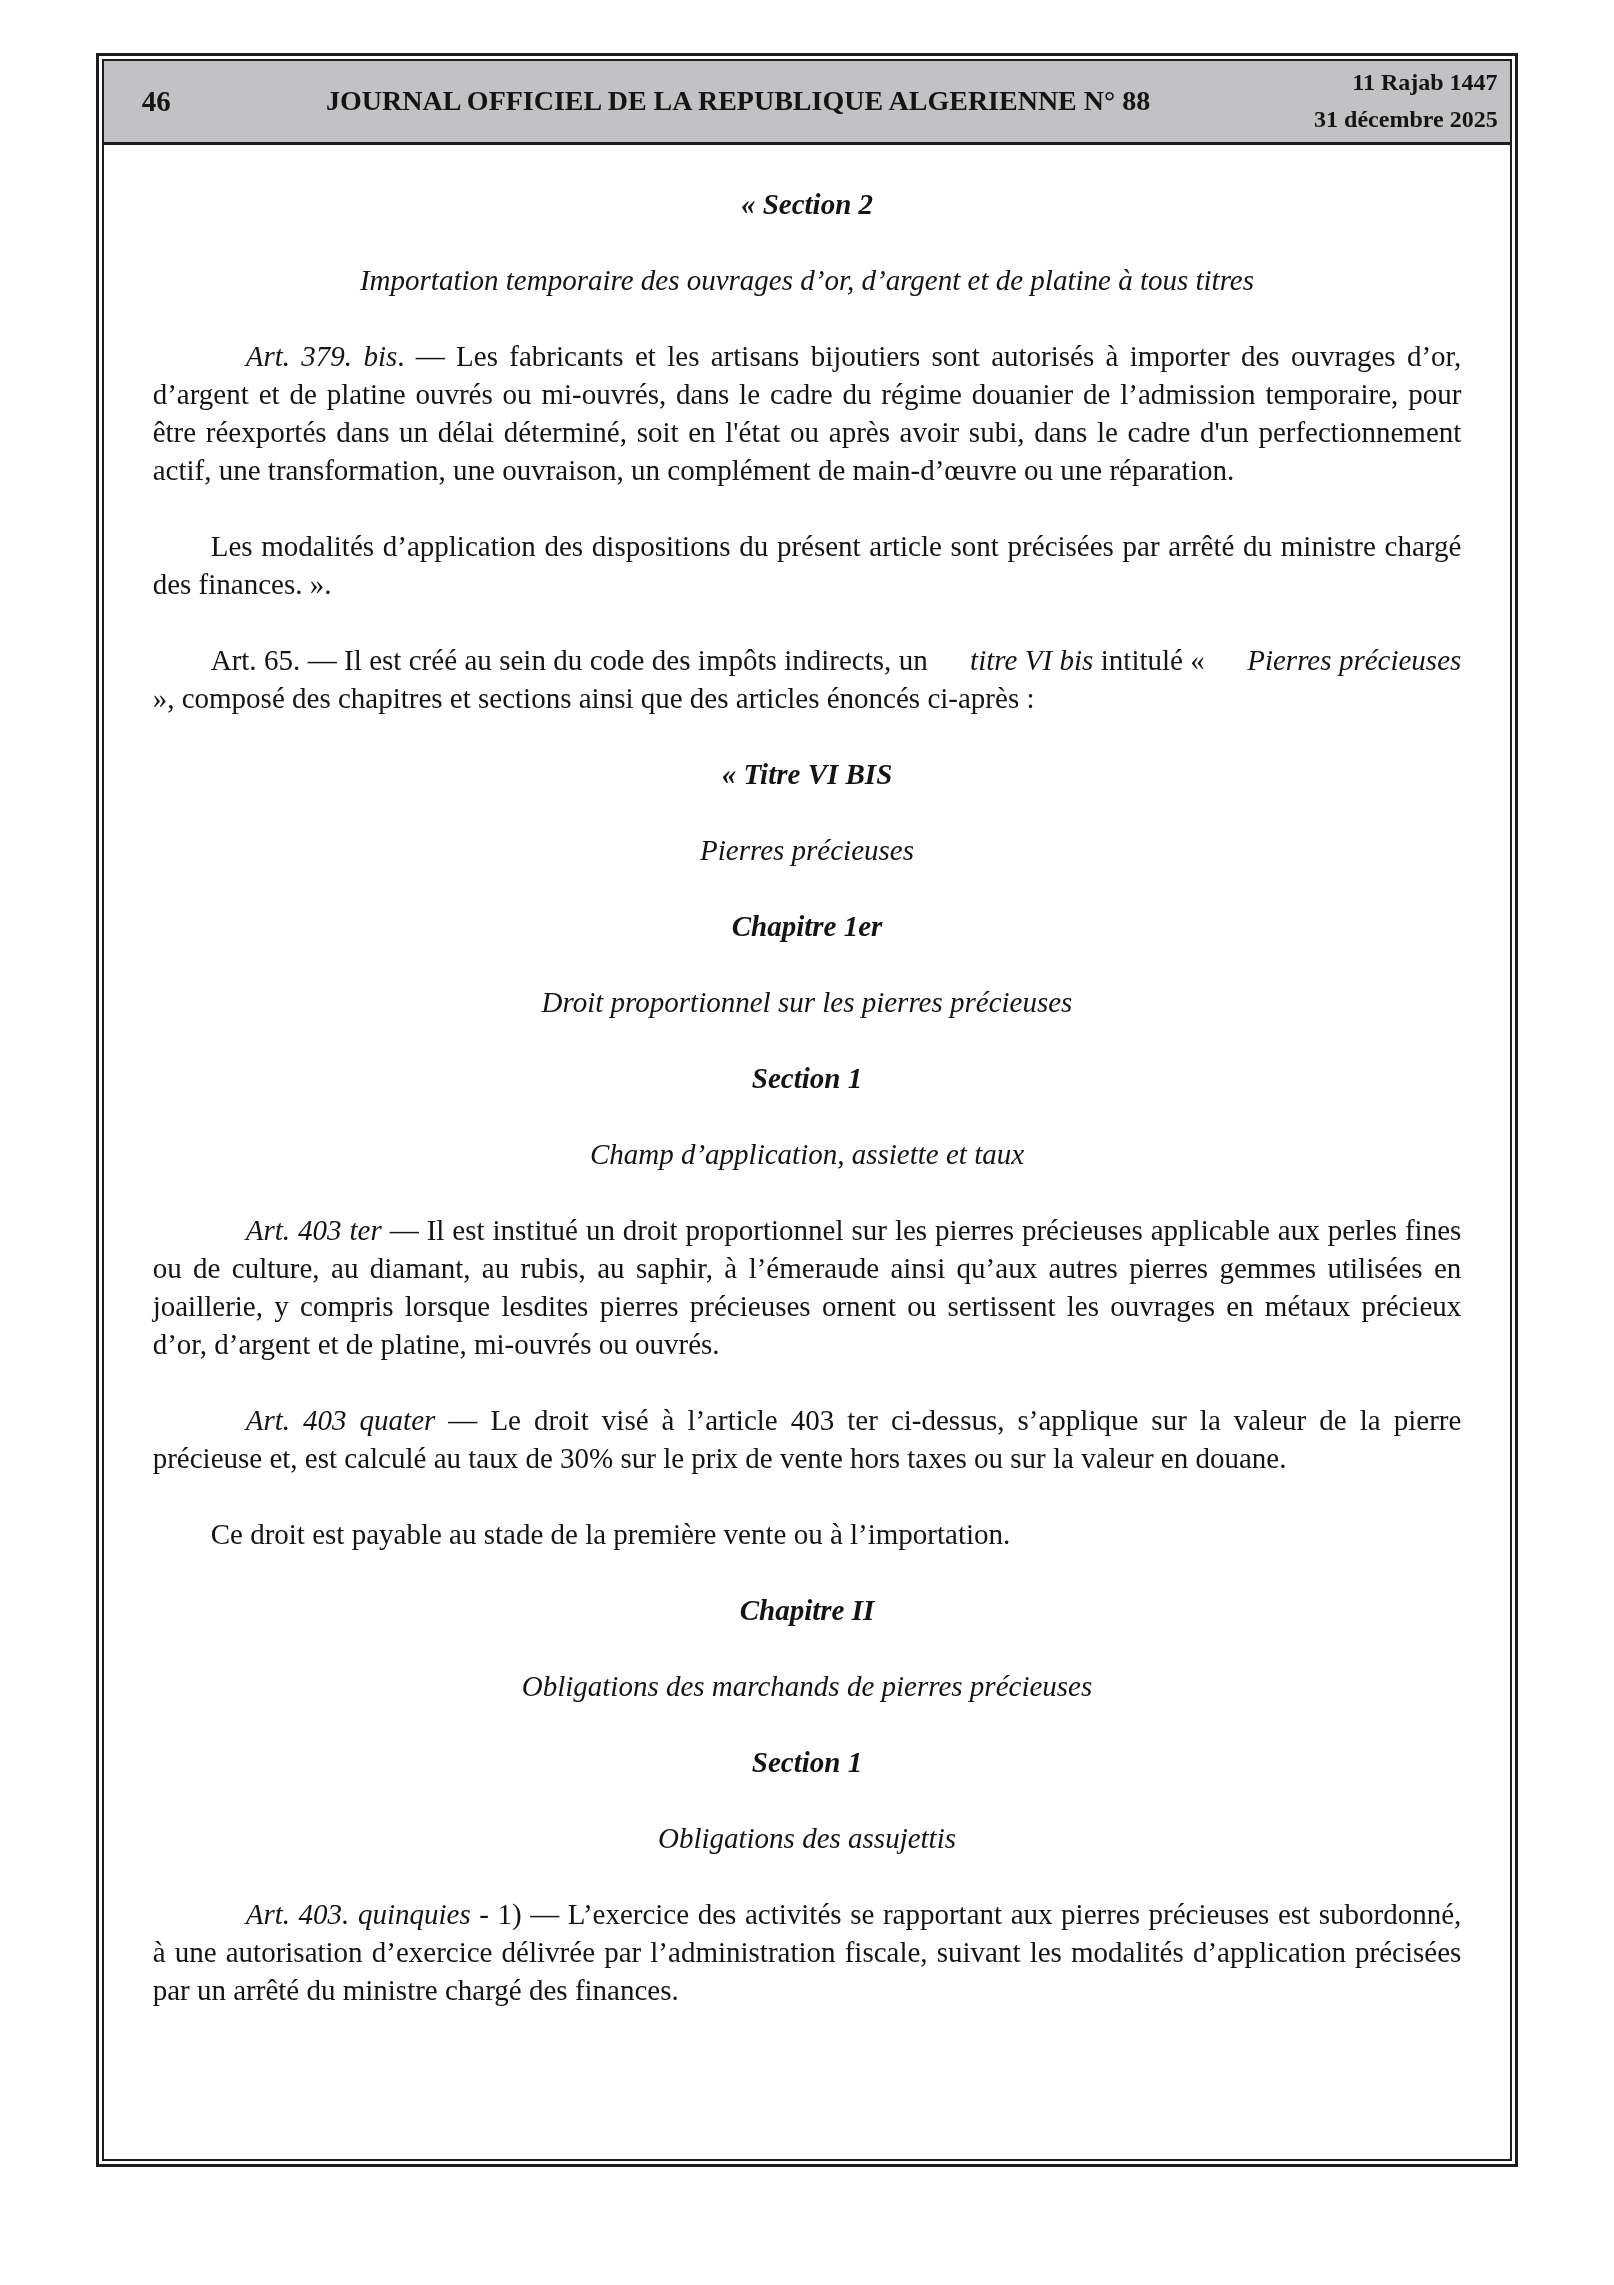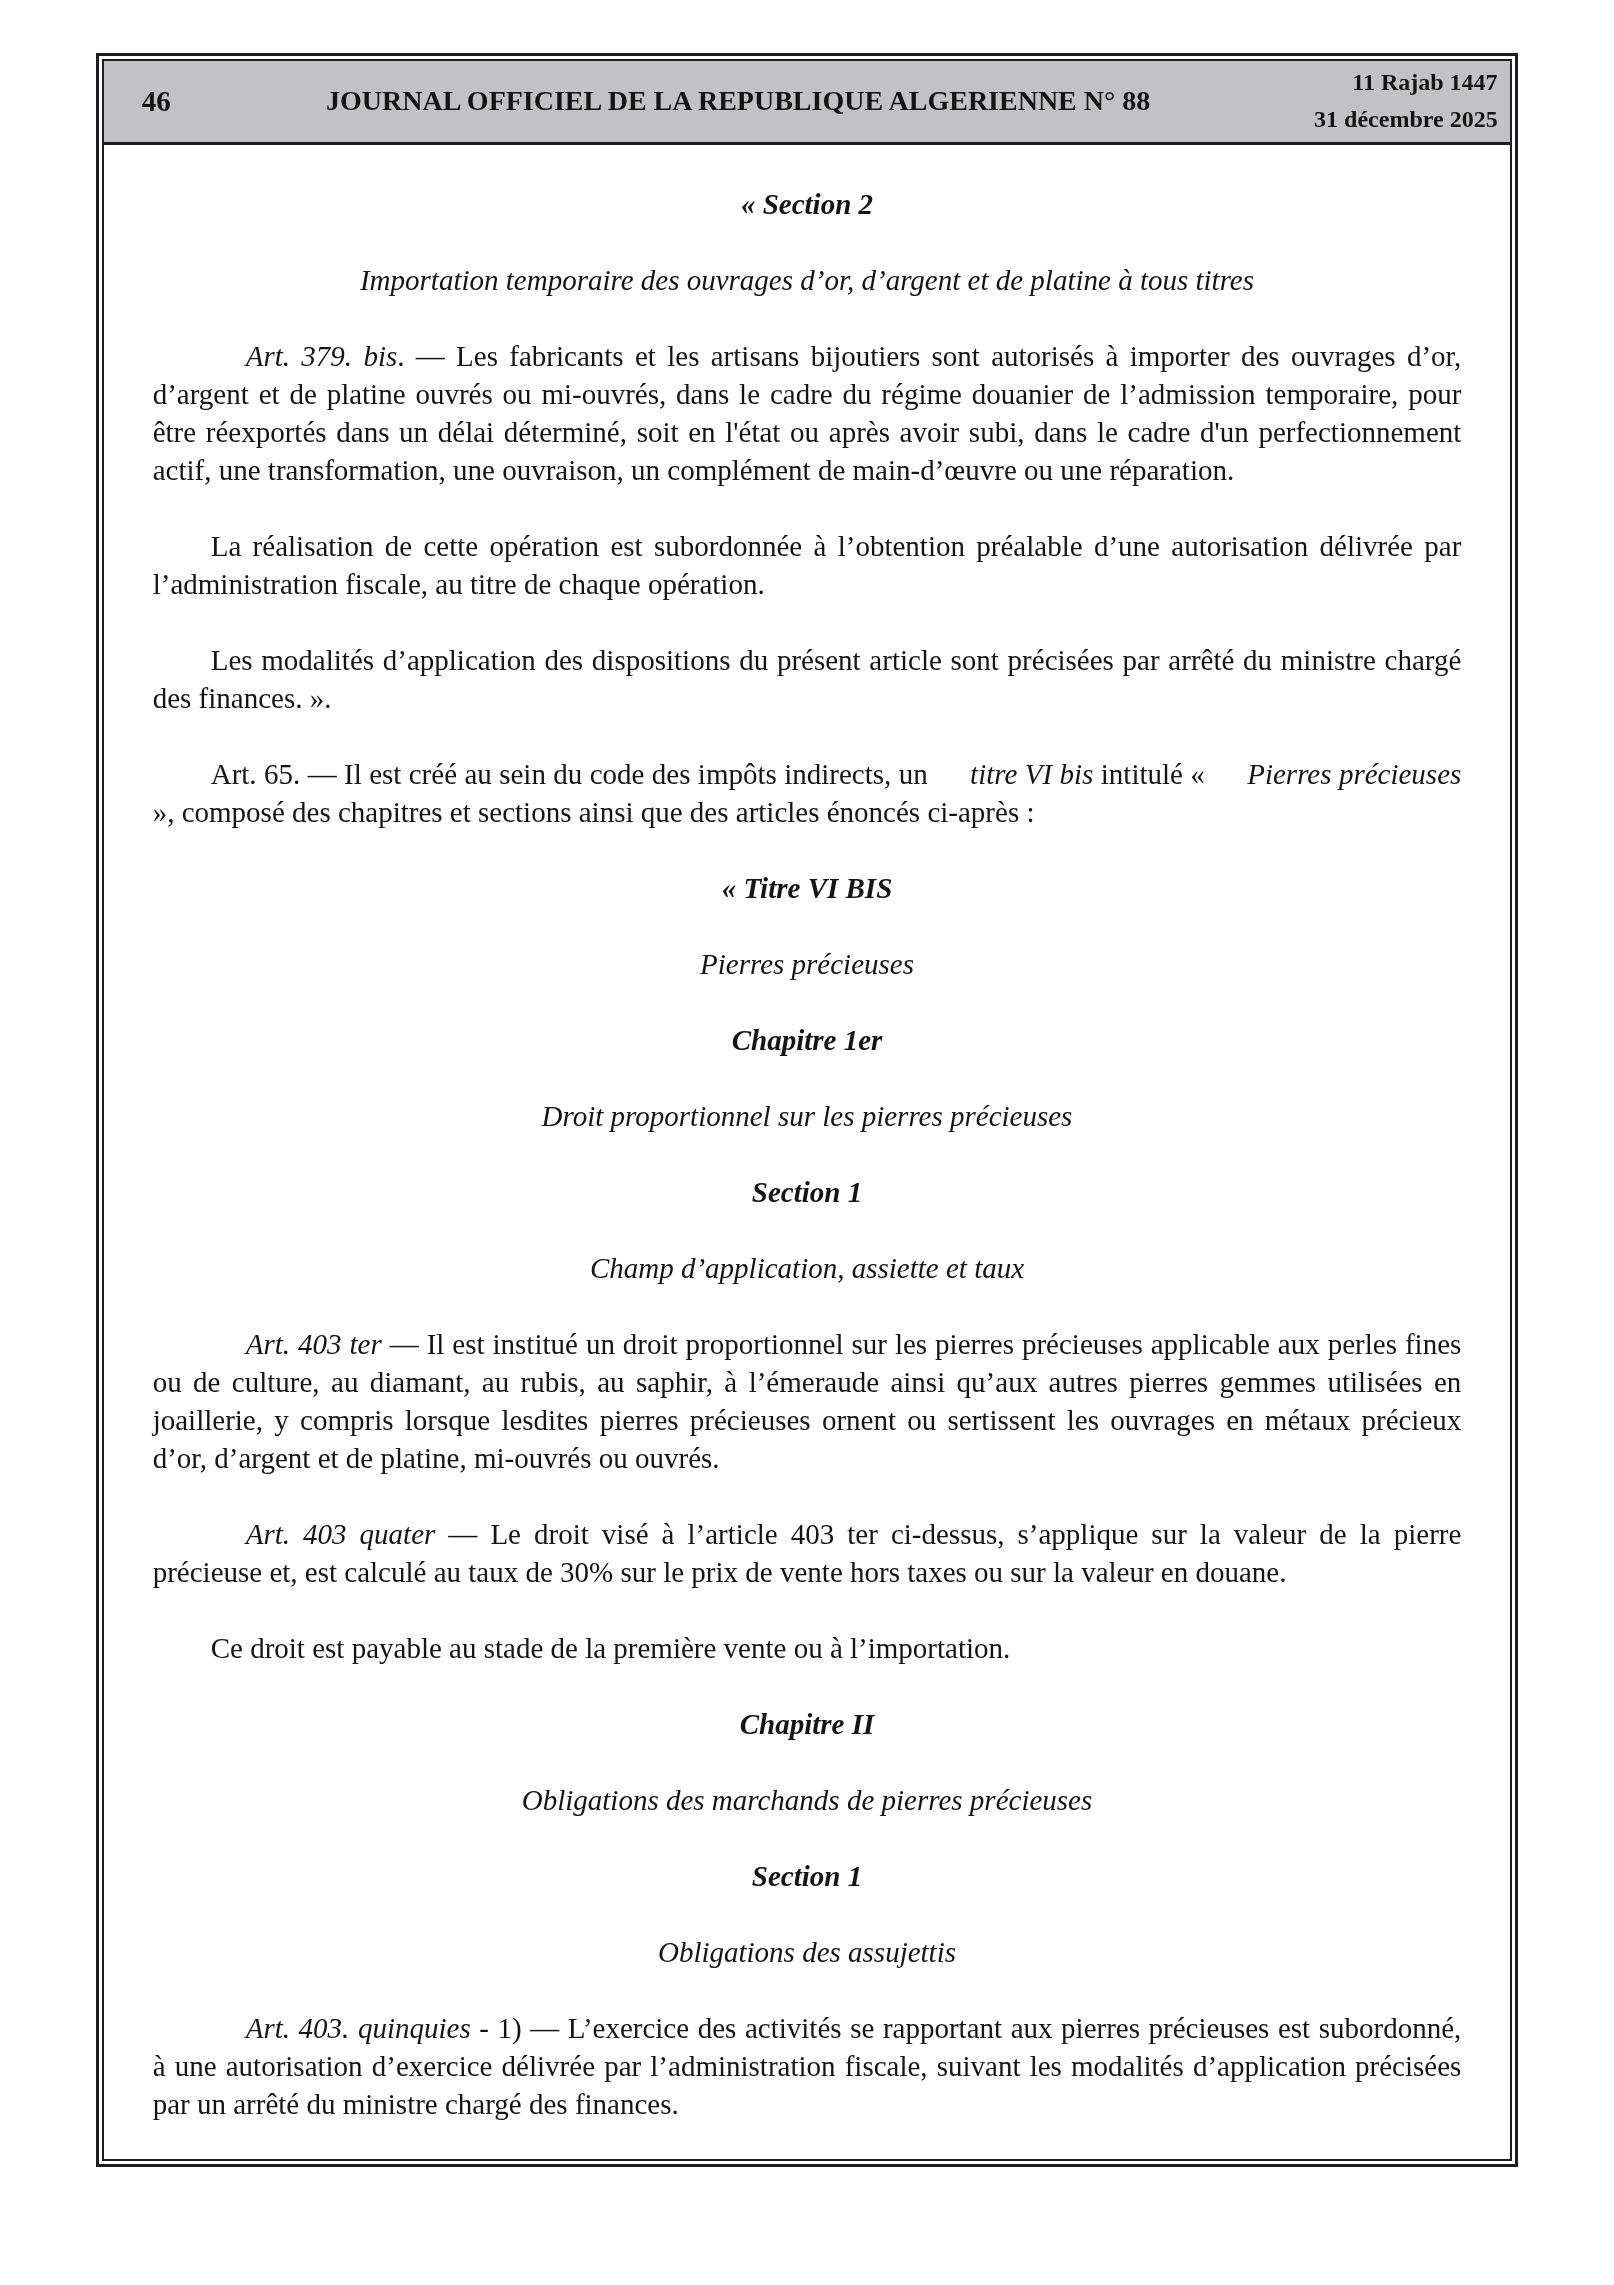--- a/index.html
+++ b/index.html
@@ -102,21 +102,20 @@
       <div class="header-dates">
         <div>11 Rajab 1447</div>
         <div>31 décembre 2025</div>
       </div>
     </div>
 
     <div class="doc-body">
         <div class="blk heading-bold">« Section 2</div>
         <div class="blk heading-italic">Importation temporaire des ouvrages d’or, d’argent et de platine à tous titres</div>
         <p class="blk paragraph"><span class="seg-italic">Art. 379. bis</span><span class="seg-normal">. — Les fabricants et les artisans bijoutiers sont autorisés à importer des ouvrages d’or, d’argent et de platine ouvrés ou mi-ouvrés, dans le cadre du régime douanier de l’admission temporaire, pour être réexportés dans un délai déterminé, soit en l'état ou après avoir subi, dans le cadre d'un perfectionnement actif, une transformation, une ouvraison, un complément de main-d’œuvre ou une réparation.</span></p>
-        <p class="blk paragraph"><span class="seg-normal">La réalisation de cette opération est subordonnée à l’obtention préalable d’une autorisation délivrée par l’administration fiscale, au titre de chaque opération.</span></p>
         <p class="blk paragraph"><span class="seg-normal">Les modalités d’application des dispositions du présent article sont précisées par arrêté du ministre chargé des finances. ».</span></p>
         <p class="blk paragraph"><span class="seg-normal">Art. 65. — Il est créé au sein du code des impôts indirects, un </span><span class="seg-italic">titre VI bis</span><span class="seg-normal"> intitulé « </span><span class="seg-italic">Pierres précieuses</span><span class="seg-normal"> », composé des chapitres et sections ainsi que des articles énoncés ci-après :</span></p>
         <div class="blk heading-bold">« Titre VI BIS</div>
         <div class="blk heading-italic">Pierres précieuses</div>
         <div class="blk heading-bold">Chapitre 1er</div>
         <div class="blk heading-italic">Droit proportionnel sur les pierres précieuses</div>
         <div class="blk heading-bold">Section 1</div>
         <div class="blk heading-italic">Champ d’application, assiette et taux</div>
         <p class="blk paragraph"><span class="seg-italic">Art. 403 ter</span><span class="seg-normal"> — Il est institué un droit proportionnel sur les pierres précieuses applicable aux perles fines ou de culture, au diamant, au rubis, au saphir, à l’émeraude ainsi qu’aux autres pierres gemmes utilisées en joaillerie, y compris lorsque lesdites pierres précieuses ornent ou sertissent les ouvrages en métaux précieux d’or, d’argent et de platine, mi-ouvrés ou ouvrés.</span></p>
         <p class="blk paragraph"><span class="seg-italic">Art. 403 quater</span><span class="seg-normal"> — Le droit visé à l’article 403 ter ci-dessus, s’applique sur la valeur de la pierre précieuse et, est calculé au taux de 30% sur le prix de vente hors taxes ou sur la valeur en douane.</span></p>

